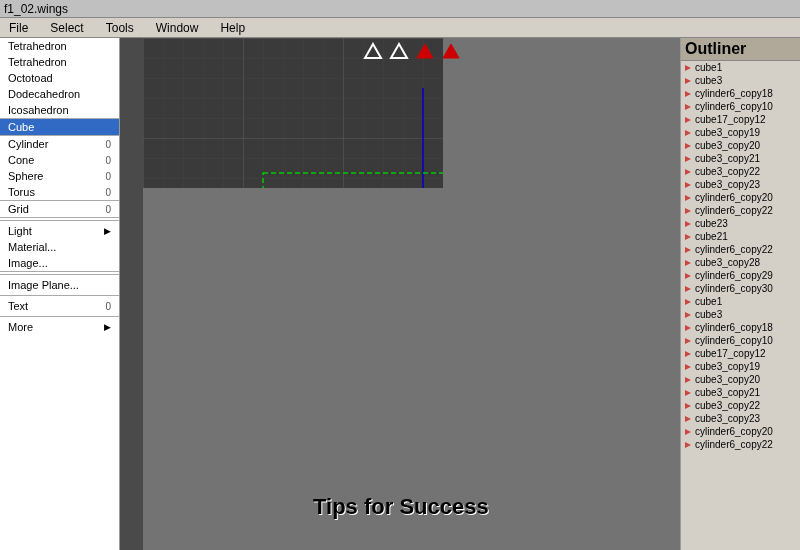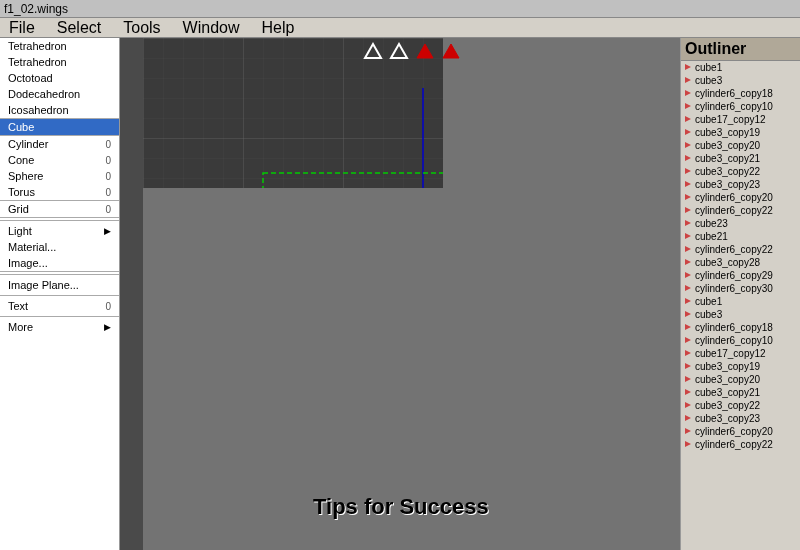--- a/index.html
+++ b/index.html
@@ -18,21 +18,21 @@
 
     
     #menubar {
       background: #d4d0c8;
       height: 20px;
       display: flex;
       align-items: center;
       padding: 0 4px;
       gap: 12px;
       border-bottom: 1px solid #888;
-      font-size: 16px;
+      font-size: 12px;
     }
     .menu-item {
       padding: 2px 5px;
       cursor: pointer;
       color: #000;
     }
 
     
     #main-area {
       display: flex;
@@ -130,21 +130,21 @@
       background: #b0a898;
       padding: 2px 4px;
       font-weight: bold;
       font-size: 16px;
       color: #000;
       border-bottom: 1px solid #888;
     }
 
     .outliner-item {
       display: flex;
-      align-items: flex-start;
+      align-items: center;
       padding: 1px 2px;
       cursor: pointer;
       white-space: nowrap;
       overflow: hidden;
     }
     .outliner-item .tri {
       width: 10px;
       height: 10px;
       margin-right: 2px;
       flex-shrink: 0;

